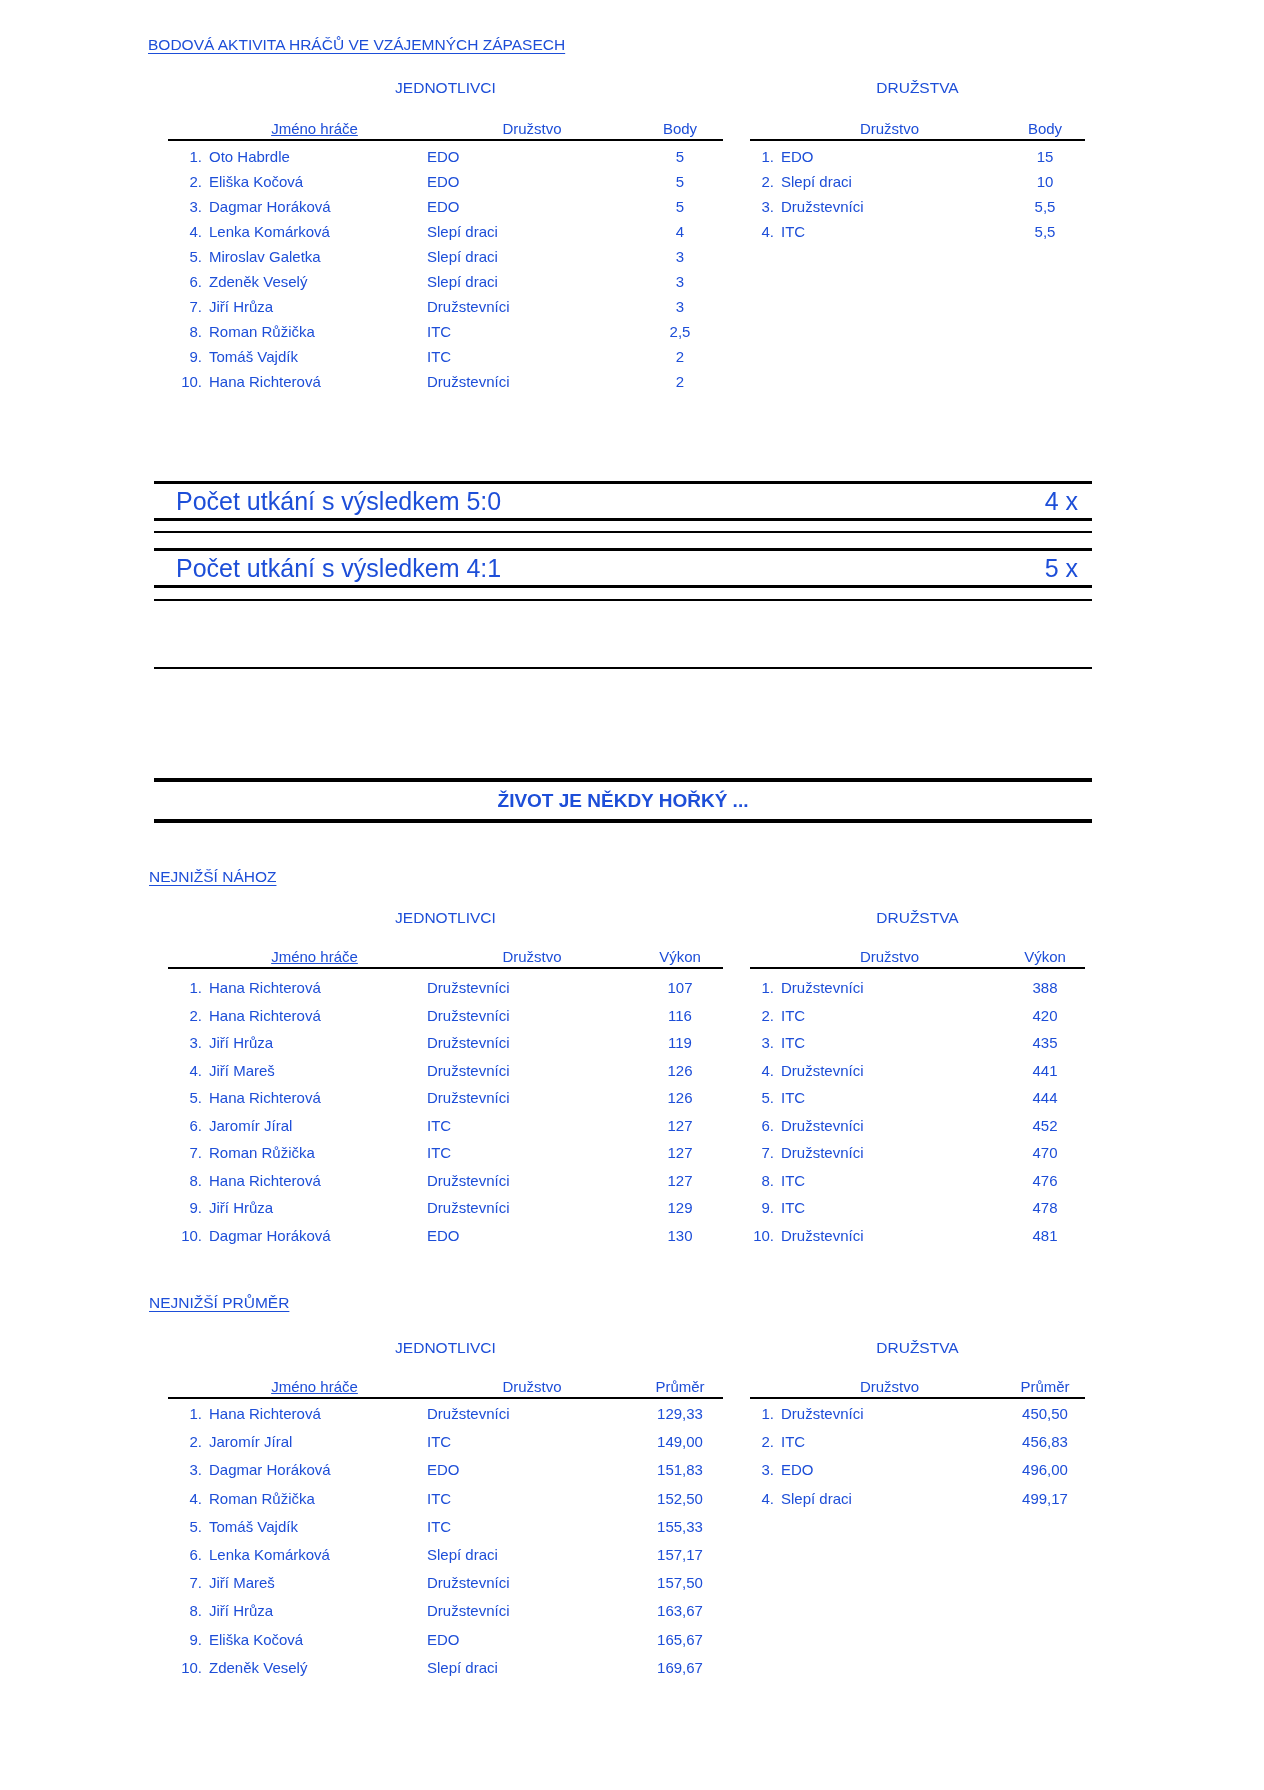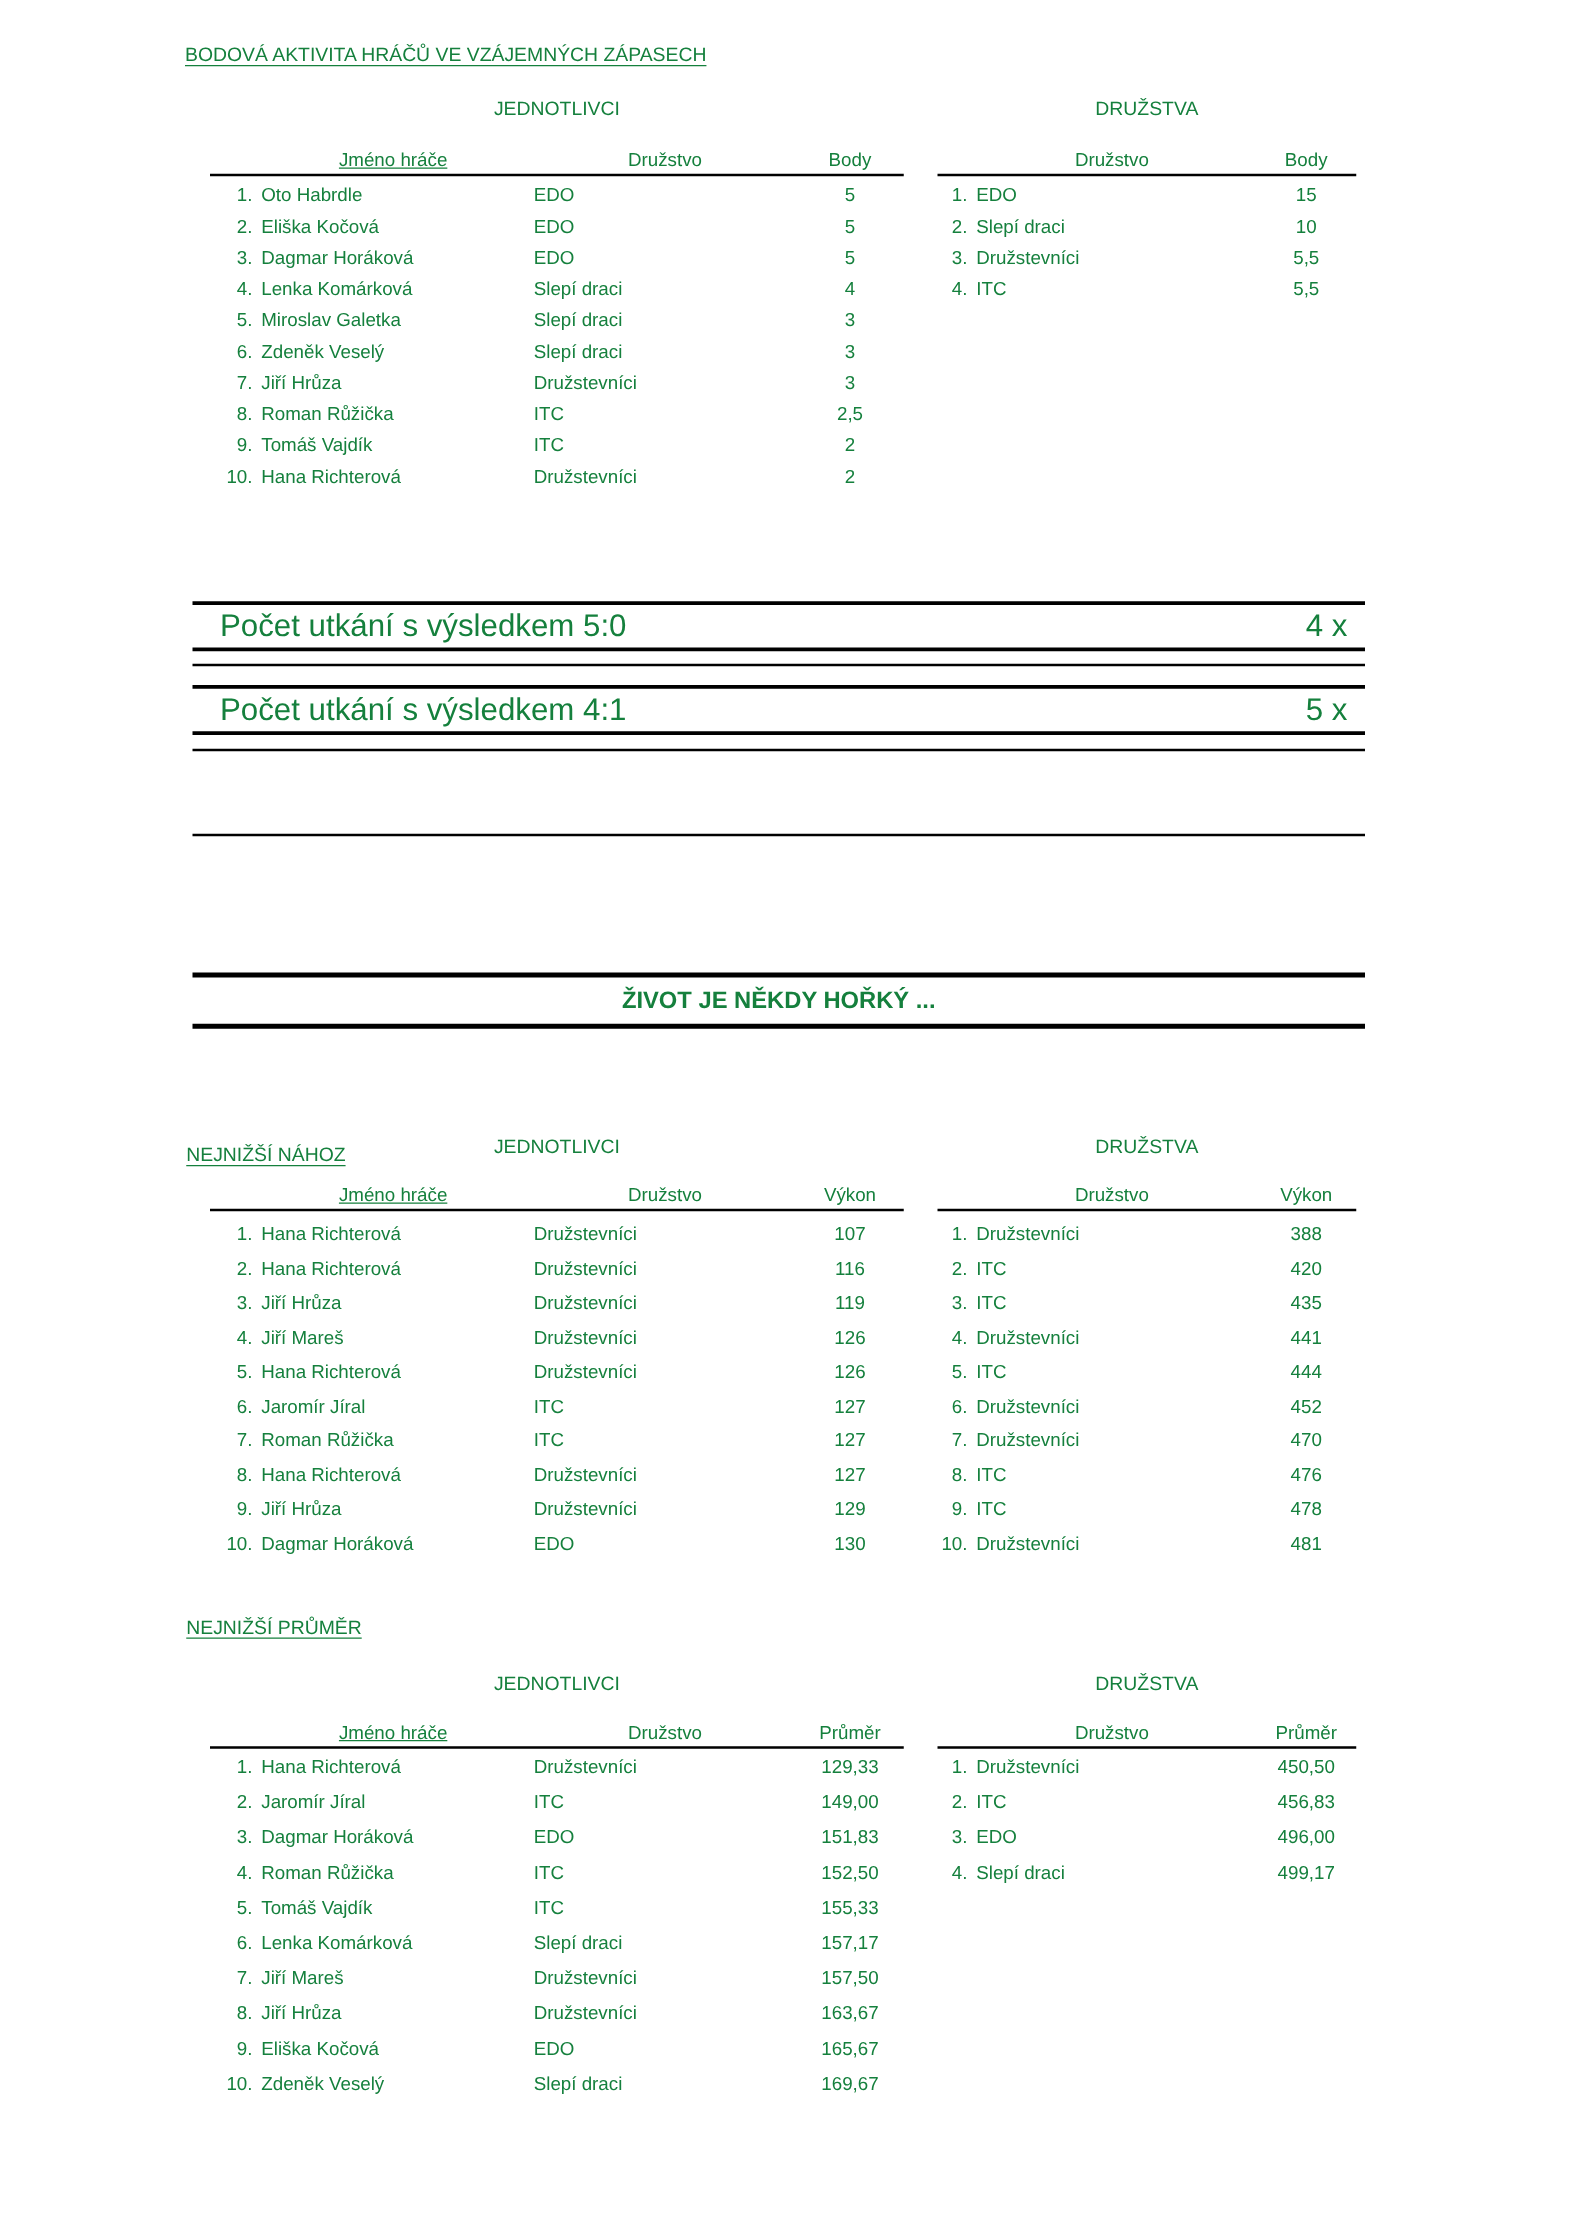--- a/index.html
+++ b/index.html
@@ -1,32 +1,32 @@
 <!DOCTYPE html>
 <html><head>
 <meta charset="utf-8">
 <title>Results</title>
 <style>
   html,body { margin:0; padding:0; background:#fff; }
   .page {
     position:relative; width:1264px; height:1790px; background:#ffffff;
-    font-family:"Liberation Sans", sans-serif; color:#15803d;
+    font-family:"Liberation Sans", sans-serif; color:#1d4ed8;
     overflow:hidden;
   }
   .doc-title {
     position:absolute; left:148px; top:36px;
     font-size:15.5px; text-decoration:underline; text-underline-offset:3px;
     white-space:nowrap;
   }
   .heading {
     position:absolute; left:149px;
     font-size:15.5px; text-decoration:underline; text-underline-offset:3px;
     white-space:nowrap;
   }
-  .heading-throw { top:916px; }
+  .heading-throw { top:868px; }
   .heading-average { top:1294px; }
   .lbl { position:absolute; font-size:15.5px; text-align:center; white-space:nowrap; }
   .lbl-left  { left:168px; width:555px; }
   .lbl-right { left:750px; width:335px; }
   .lbl-row1 { top:79px; }
   .lbl-row2 { top:909px; }
   .lbl-row3 { top:1339px; }
 
   .tbl { position:absolute; font-size:15px; }
   .tbl .thead { display:flex; align-items:flex-end; height:23px; border-bottom:2px solid #000; }

